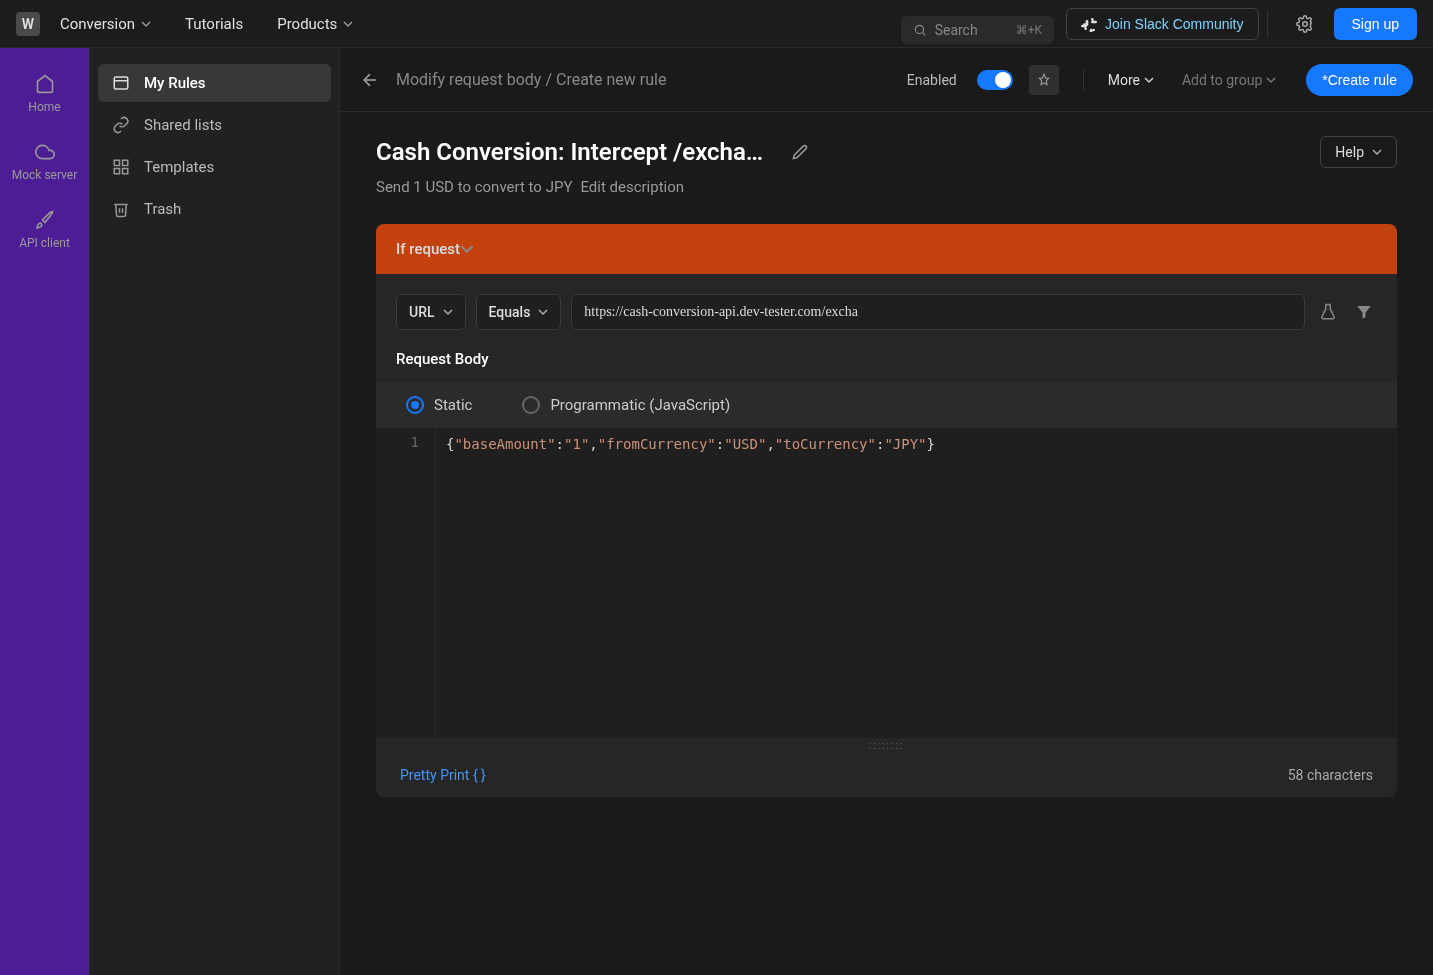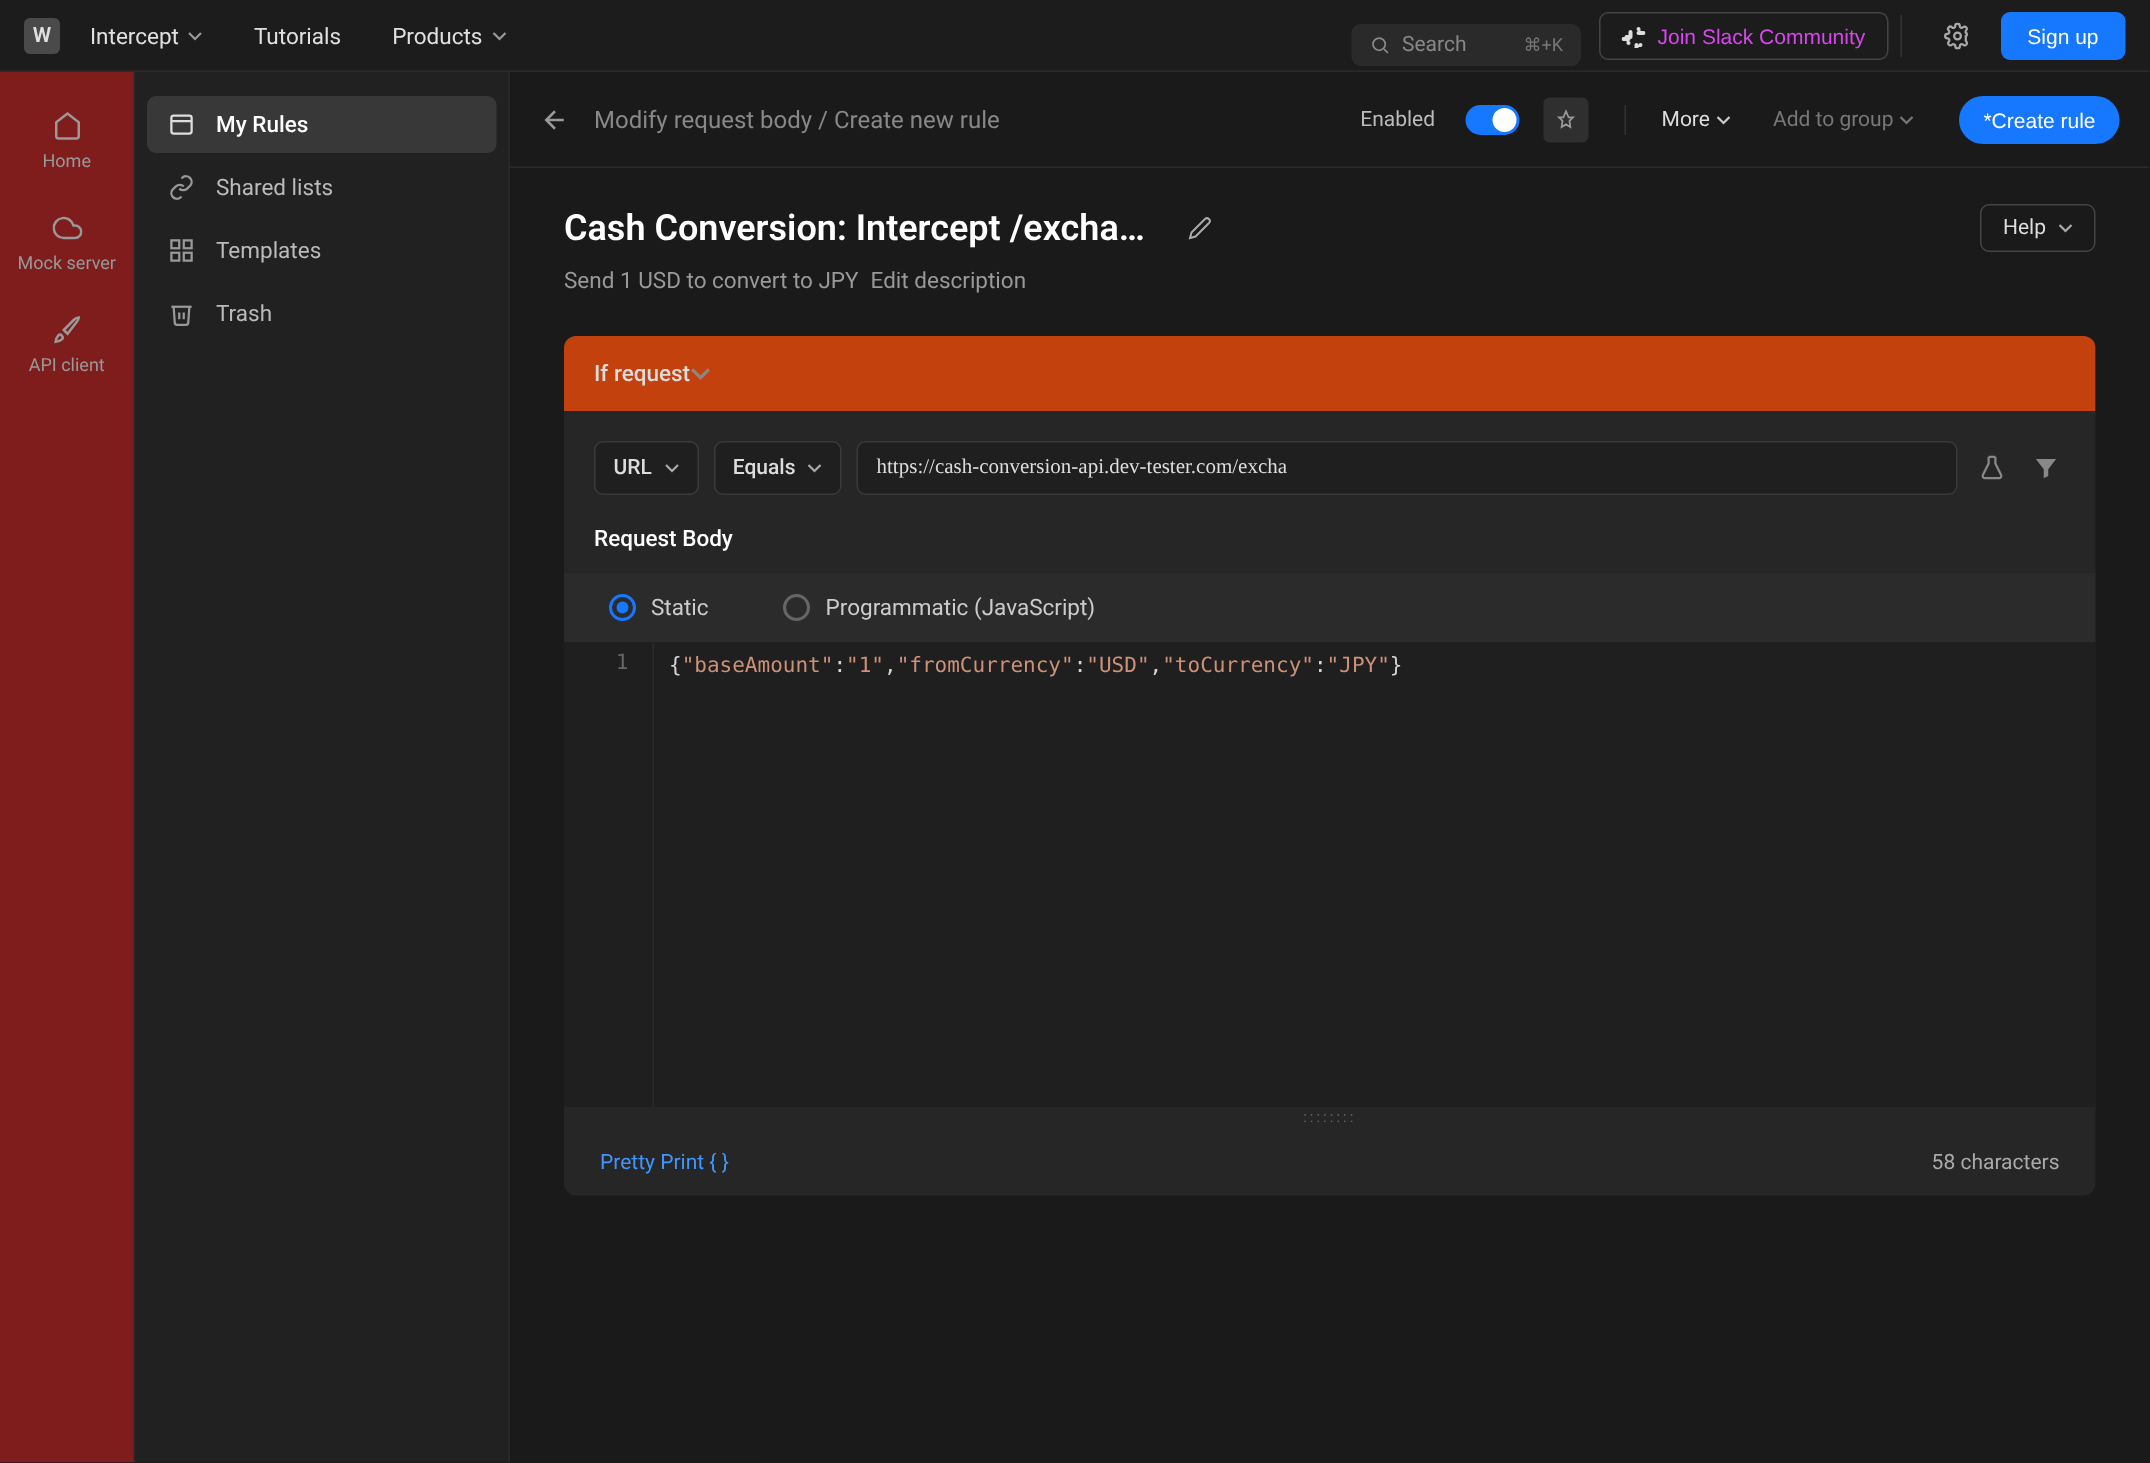--- a/index.html
+++ b/index.html
@@ -50,21 +50,21 @@
   font-size: 14px;
   margin-right: 12px;
   margin-top: 12px;
 }
 .search-kbd { font-size: 12px; color: #777; margin-left: 30px; }
 .slack-btn {
   background: transparent;
   border: 1px solid #444;
   border-radius: 6px;
   padding: 7px 14px;
-  color: #d946ef;
+  color: #7dd3fc;
   font-size: 14px;
   display: flex;
   align-items: flex-start;
   gap: 8px;
   cursor: pointer;
 }
 .gear-btn { padding: 8px; cursor: pointer; color: #aaa; margin: 0 12px; }
 .divider-v { width: 1px; height: 28px; background: #333; margin: 0 8px; }
 .signup-btn {
   background: #1677ff;
@@ -80,21 +80,21 @@
 
 .chev { width: 10px; height: 10px; }
 .chev svg { width: 100%; height: 100%; }
 
 
 .layout { display: flex; height: calc(100% - 48px); }
 
 
 .rail {
   width: 90px;
-  background: #7f1d1d;
+  background: #4c1d95;
   border-right: 1px solid #2a2a2a;
   display: flex;
   flex-direction: column;
   padding-top: 12px;
 }
 .rail-item {
   display: flex; flex-direction: column; align-items: center;
   padding: 14px 4px;
   gap: 6px;
   color: #999;
@@ -311,21 +311,21 @@
 .char-count { color: #aaa; }
 
 svg { display: block; }
 </style>
 </head>
 <body>
 
 <div class="topbar">
   <div class="workspace-badge">W</div>
   <div class="topbar-item">
-    <span>Intercept</span>
+    <span>Conversion</span>
     <span class="chev">
         <svg viewBox="0 0 10 10">
           <path d="M1 3l4 4 4-4" stroke="#999" stroke-width="1.5" fill="none"></path>
         </svg>
       </span>
   </div>
   <div class="topbar-item" style="margin-left:14px">Tutorials</div>
   <div class="topbar-item" style="margin-left:14px">
     <span>Products</span>
     <span class="chev">

